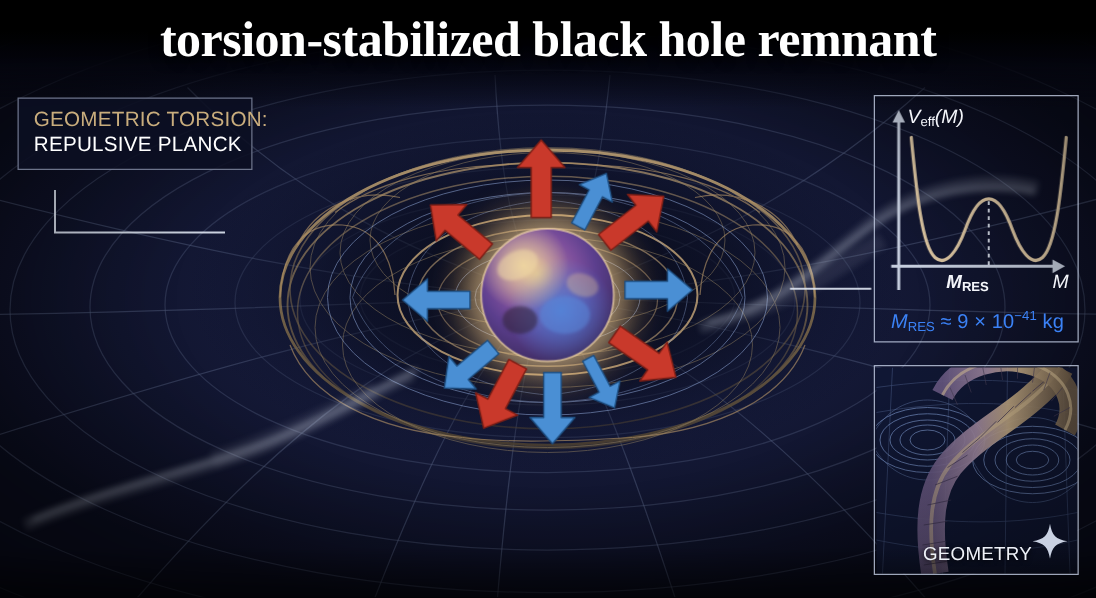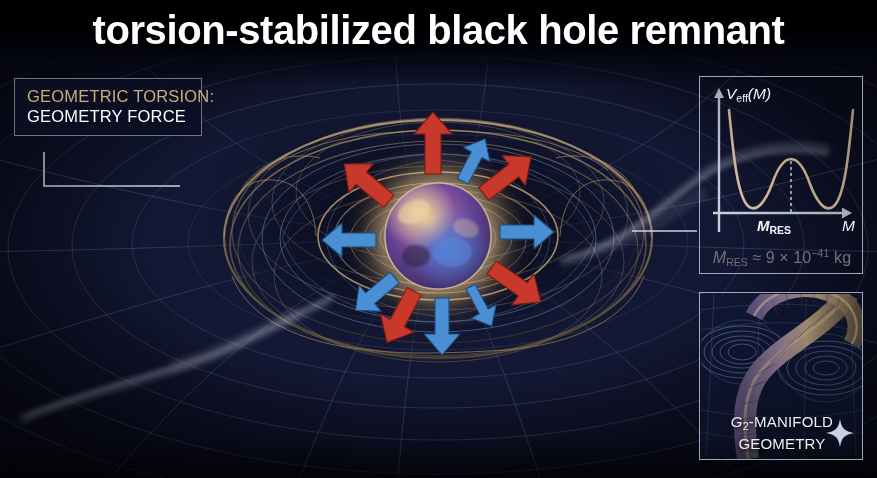--- a/index.html
+++ b/index.html
@@ -19,21 +19,21 @@
   .top-fade{position:absolute;left:0;top:0;width:100%;height:86px;
     background:linear-gradient(to bottom,#000 0%,#000 28%,rgba(4,5,14,.85) 62%,rgba(10,12,28,0) 100%);}
   .bot-fade{position:absolute;left:0;bottom:0;width:100%;height:40px;
     background:linear-gradient(to top,rgba(0,0,0,.55),rgba(0,0,0,0));}
 
   svg.layer{position:absolute;left:0;top:0;width:877px;height:478px;overflow:visible;}
 
   
   .title{position:absolute;left:0;top:8px;width:877px;text-align:center;
     color:#fff;font-size:40px;font-weight:bold;letter-spacing:-.4px;
-    font-family:Liberation Sans, sans-serif;
+    font-family:Liberation Serif, serif;
     text-shadow:0 2px 10px rgba(0,0,0,.9);}
 
   
   .callout{position:absolute;left:14px;top:78px;width:188px;
     background:rgba(11,15,34,.88);border:1px solid rgba(190,200,225,.55);
     padding:8px 10px 9px 12px;box-sizing:border-box;}
   .callout .l{font-size:16.5px;line-height:19.5px;color:#ffffff;font-weight:500;
     letter-spacing:.2px;white-space:nowrap;}
   .callout .l.gold{color:#c9ad7d;}
 
@@ -50,21 +50,21 @@
   #g2-panel{left:699px;top:292px;width:164px;height:168px;background:#10162f;overflow:hidden;}
 
   .g2-label{position:absolute;left:0;bottom:6px;width:164px;text-align:center;
     color:#eef1f8;font-size:15px;line-height:18px;letter-spacing:.2px;
     text-shadow:0 1px 4px #000;}
   .g2-label .sub{font-size:11px;vertical-align:-3px;}
   .g2-ital{font-style:italic;}
   .sparkle{position:absolute;right:8px;bottom:12px;width:28px;height:28px;}
 
   .formula{position:absolute;left:0;bottom:5px;width:164px;text-align:center;
-    color:#737373;font-size:16px;letter-spacing:.1px;}
+    color:#3b82f6;font-size:16px;letter-spacing:.1px;}
   .formula i{font-style:italic;}
   .sub{font-size:10.5px;vertical-align:-3px;letter-spacing:0;}
   .sup{font-size:10.5px;vertical-align:6px;}
 
   .axlabel{position:absolute;color:#f3f5fa;font-size:15.5px;}
   .axlabel i{font-style:italic;}
 </style>
 </head>
 <body>
 
@@ -384,42 +384,41 @@
   </svg>
 
   <div class="bg-vig"></div>
   <div class="top-fade"></div>
   <div class="bot-fade"></div>
 
   <div class="title">torsion-stabilized black hole remnant</div>
 
   <div class="callout">
     <div class="l gold">GEOMETRIC TORSION:</div>
-    <div class="l">GEOMETRY FORCE</div>
+    <div class="l">REPULSIVE PLANCK</div>
   </div>
 
 
   <div class="panel" id="chart-panel" style="background:transparent;">
     <div class="axlabel" style="left:26px;top:8px;">
       <i>V</i><span class="sub">eff</span><i>(M)</i>
     </div>
     <div class="axlabel" style="right:7px;top:140px;">
       <i>M</i>
     </div>
     <div class="axlabel" style="left:57px;top:140px;font-size:15px;font-weight:bold;">
       <i>M</i><span class="sub">RES</span>
     </div>
     <div class="formula">
       <i>M</i><span class="sub">RES</span><span> ≈ 9 × 10</span><span class="sup">−41</span><span> kg</span>
     </div>
   </div>
 
   <div class="panel" id="g2-panel" style="background:transparent;">
     <div class="g2-label">
-      <div><span class="g2-ital">G</span><span class="sub">2</span><span>-MANIFOLD</span></div>
       <div>GEOMETRY</div>
     </div>
     <svg class="sparkle" viewBox="0 0 28 28">
       <path d="M14 0 C15.6 9.4 18.6 12.4 28 14 C18.6 15.6 15.6 18.6 14 28 C12.4 18.6 9.4 15.6 0 14 C9.4 12.4 12.4 9.4 14 0 Z" fill="#c9d1e2"></path>
     </svg>
   </div>
 
 </div>
 
 </body></html>

